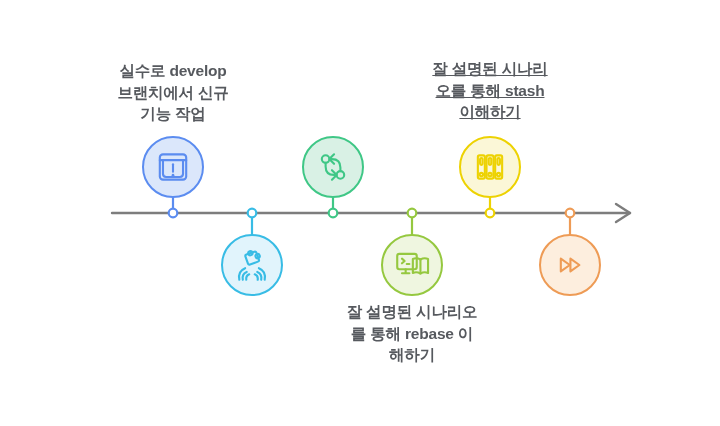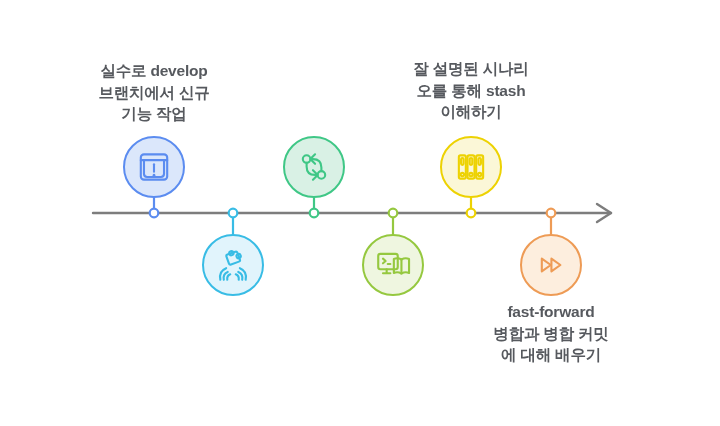--- a/index.html
+++ b/index.html
@@ -3,21 +3,21 @@
 <meta charset="utf-8">
 <style>
   html, body { margin: 0; padding: 0; }
   body {
     width: 720px; height: 426px;
     background: #ffffff;
     font-family: "Liberation Sans", sans-serif;
     position: relative;
     overflow: hidden;
   }
-  .canvas { position: absolute; inset: 0; }
+  .canvas { position: absolute; inset: 0; margin-left: 19px; }
 
   svg.axis-layer { position: absolute; left: 0; top: 0; }
   .axis { stroke: #7d7d7d; stroke-width: 2.4; stroke-linecap: round; stroke-linejoin: round; fill: none; }
   .stem { stroke-width: 2.2; stroke-linecap: round; }
   .node { fill: #ffffff; stroke-width: 2.2; }
 
   .bubble {
     position: absolute;
     width: 62px; height: 62px;
     box-sizing: border-box;
@@ -57,21 +57,21 @@
     font-size: 15.5px;
     line-height: 21.5px;
     letter-spacing: -0.2px;
     color: #56595e;
     white-space: pre-line;
   }
   .lbl-1 { left: 66px;  top: 60px; }
   .lbl-2 { left: 145px; top: 301px; }
   .lbl-3 { left: 226px; top: 60px; }
   .lbl-4 { left: 305px; top: 301px; }
-  .lbl-5 { left: 383px; top: 58px; }
+  .lbl-5 { left: 383px; top: 58px; text-decoration: underline; }
   .lbl-6 { left: 463px; top: 301px; }
 </style>
 </head>
 <body>
 
 <div class="canvas">
 
   <svg class="axis-layer" width="720" height="426" viewBox="0 0 720 426">
     <line class="axis" x1="93" y1="213" x2="611" y2="213"></line>
     <path class="axis" d="M597 204 L611 213 L597 222"></path>
@@ -157,20 +157,20 @@
   <div class="bubble c-orange bub-6">
     <svg width="38" height="38" viewBox="0 0 36 36">
       <path d="M9.3 12 L17.8 18 L9.3 24 Z"></path>
       <path d="M18.4 12 L26.9 18 L18.4 24 Z"></path>
     </svg>
   </div>
 
   <div class="label lbl-1">실수로 develop
 브랜치에서 신규
 기능 작업</div>
+  <div class="label lbl-4">잘 설명된 시나리오
+를 통해 rebase 이
+해하기</div>
   <div class="label lbl-5">잘 설명된 시나리
 오를 통해 stash
 이해하기</div>
-  <div class="label lbl-6">fast-forward
-병합과 병합 커밋
-에 대해 배우기</div>
 
 </div>
 
 </body></html>

